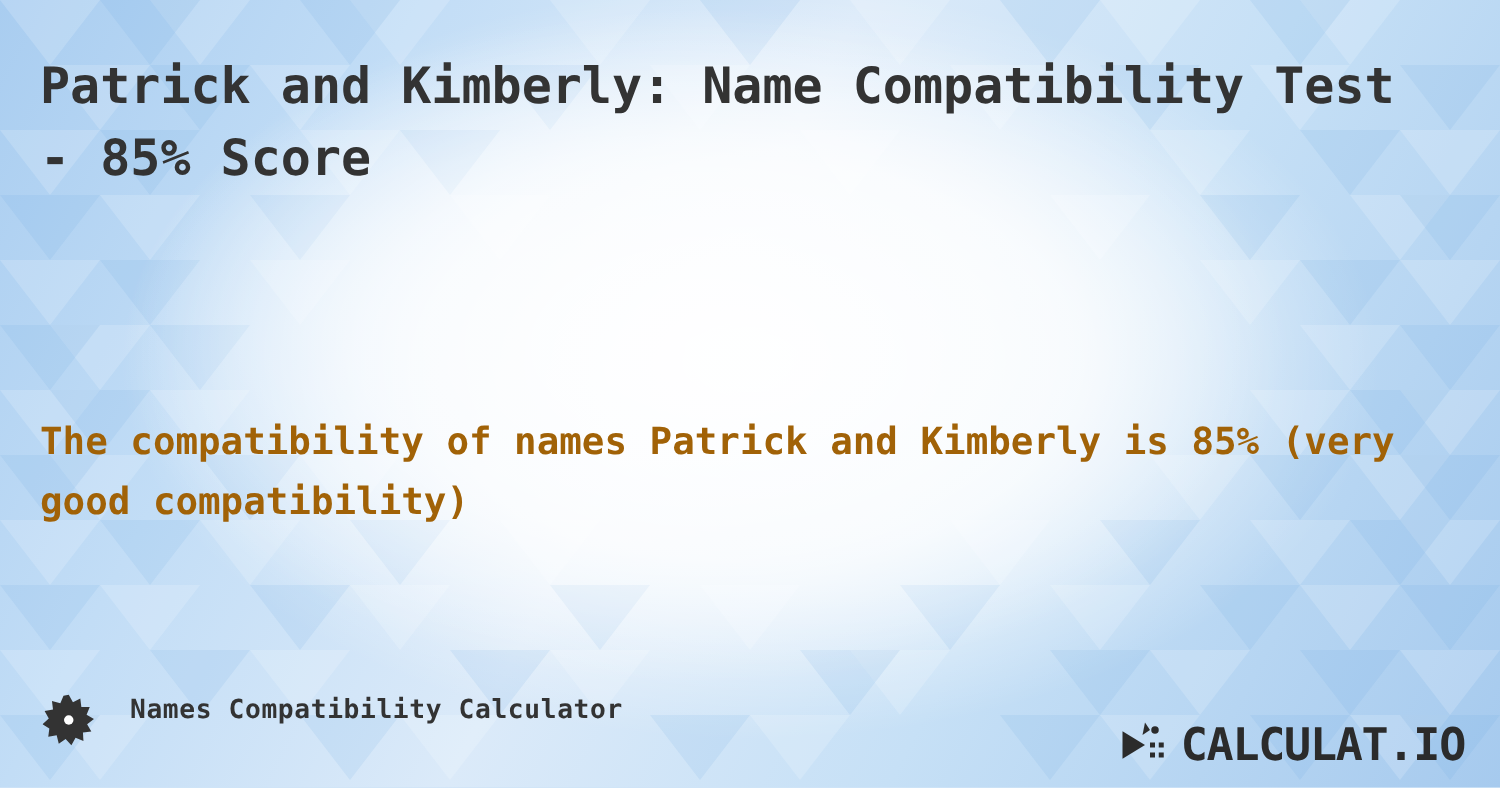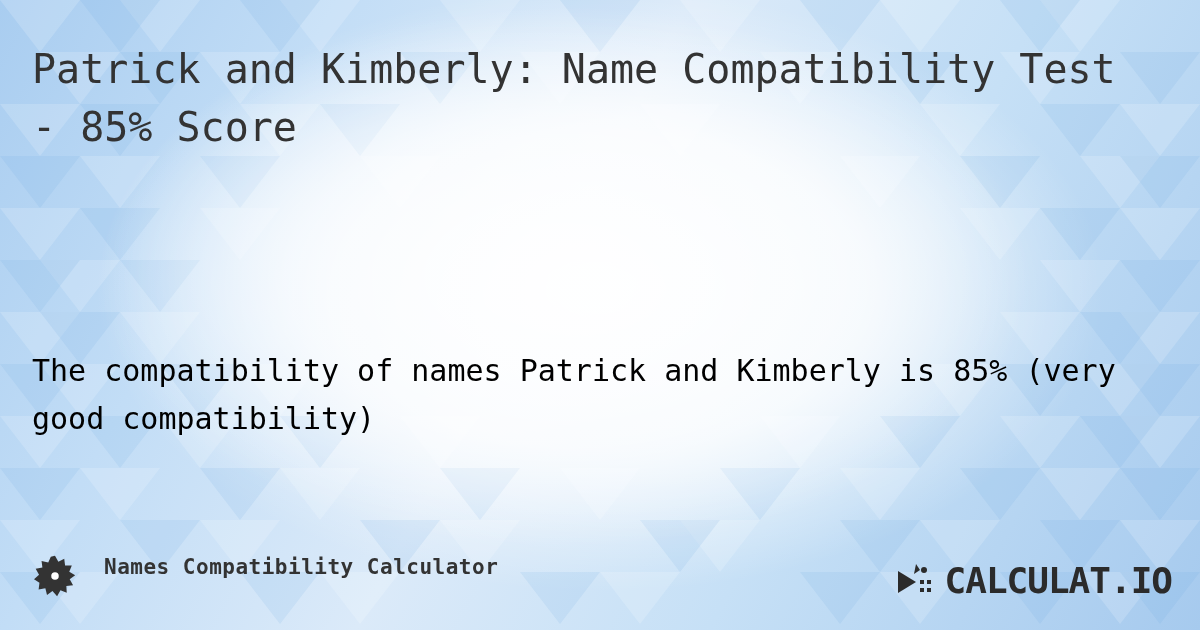--- a/index.html
+++ b/index.html
@@ -39,42 +39,42 @@
     inset: 0;
     padding: 0;
   }
   .title {
     position: absolute;
     left: 32px;
     top: 40px;
     width: 1110px;
     font-size: 40px;
     line-height: 58px;
-    font-weight: normal;
+    font-weight: bold;
     color: #333333;
     letter-spacing: 0px;
   }
   .subtitle {
     position: absolute;
     left: 32px;
     top: 182px;
     width: 1080px;
     font-size: 23px;
     line-height: 40px;
     color: #5a5f66;
   }
   .headline {
     position: absolute;
     left: 32px;
-    top: 347px;
+    top: 330px;
     width: 1140px;
     font-size: 30px;
     line-height: 48px;
-    font-weight: normal;
-    color: #000000;
+    font-weight: bold;
+    color: #a16207;
   }
   
   .footer-left {
     position: absolute;
     left: 34px;
     top: 555px;
     display: flex;
     align-items: flex-start;
     gap: 28px;
   }
@@ -85,23 +85,22 @@
     letter-spacing: 0.5px;
   }
   .star-icon {
     width: 42px;
     height: 42px;
     display: block;
   }
   .brand {
     position: absolute;
     right: 28px;
-    top: 560px;
+    top: 576px;
     display: flex;
-    align-items: center;
     gap: 9px;
   }
   .brand-text {
     font-size: 36px;
     font-weight: bold;
     color: #2b2b2b;
     letter-spacing: -1px;
   }
   .brand-mark {
     width: 40px;

